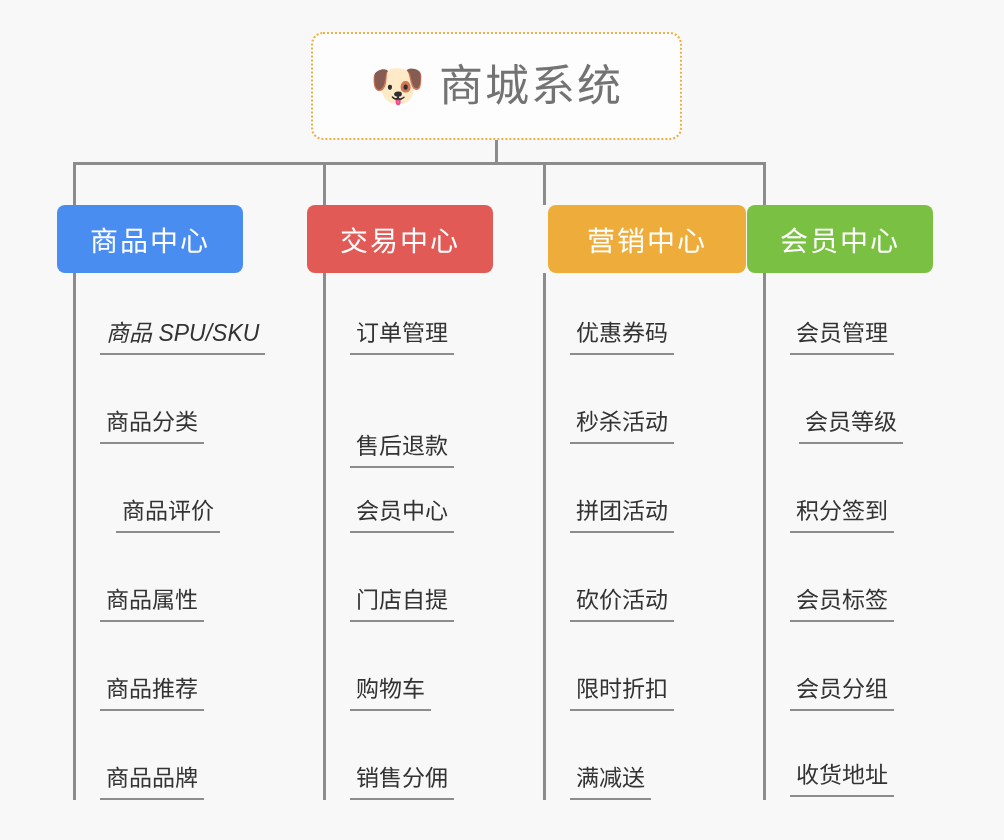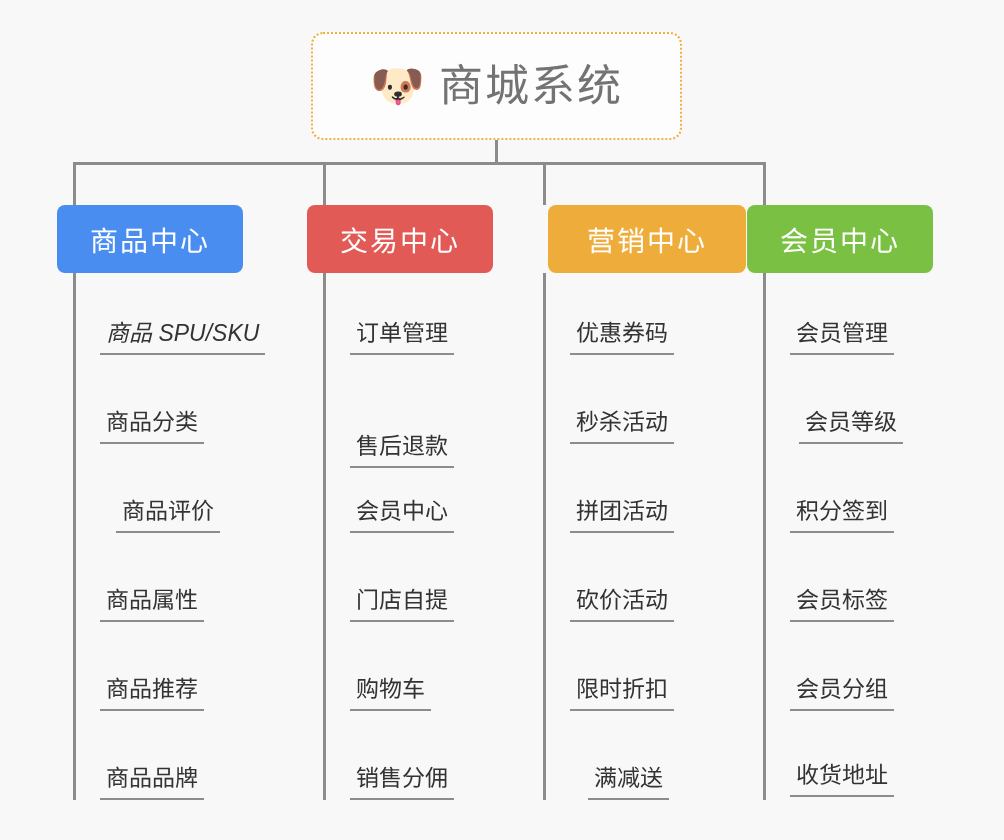--- a/index.html
+++ b/index.html
@@ -171,21 +171,21 @@
       <div class="leaf" style="left: 544px; top: 489px;">
         <span class="leaf-label" style="border-bottom-color: rgb(140, 140, 140); margin-left: 26px;">拼团活动</span>
       </div>
       <div class="leaf" style="left: 544px; top: 578px;">
         <span class="leaf-label" style="border-bottom-color: rgb(140, 140, 140); margin-left: 26px;">砍价活动</span>
       </div>
       <div class="leaf" style="left: 544px; top: 667px;">
         <span class="leaf-label" style="border-bottom-color: rgb(140, 140, 140); margin-left: 26px;">限时折扣</span>
       </div>
       <div class="leaf" style="left: 544px; top: 756px;">
-        <span class="leaf-label" style="border-bottom-color: rgb(140, 140, 140); margin-left: 44px;">满减送</span>
+        <span class="leaf-label" style="border-bottom-color: rgb(140, 140, 140); margin-left: 26px;">满减送</span>
       </div>
       <div class="cat-header" style="left: 747px; top: 205px; width: 186px; background: rgb(122, 193, 67);">
         <span>会员中心</span>
       </div>
       <div class="leaf" style="left: 764px; top: 311px;">
         <span class="leaf-label" style="border-bottom-color: rgb(140, 140, 140); margin-left: 26px;">会员管理</span>
       </div>
       <div class="leaf" style="left: 764px; top: 400px;">
         <span class="leaf-label" style="border-bottom-color: rgb(140, 140, 140); margin-left: 35px;">会员等级</span>
       </div>

